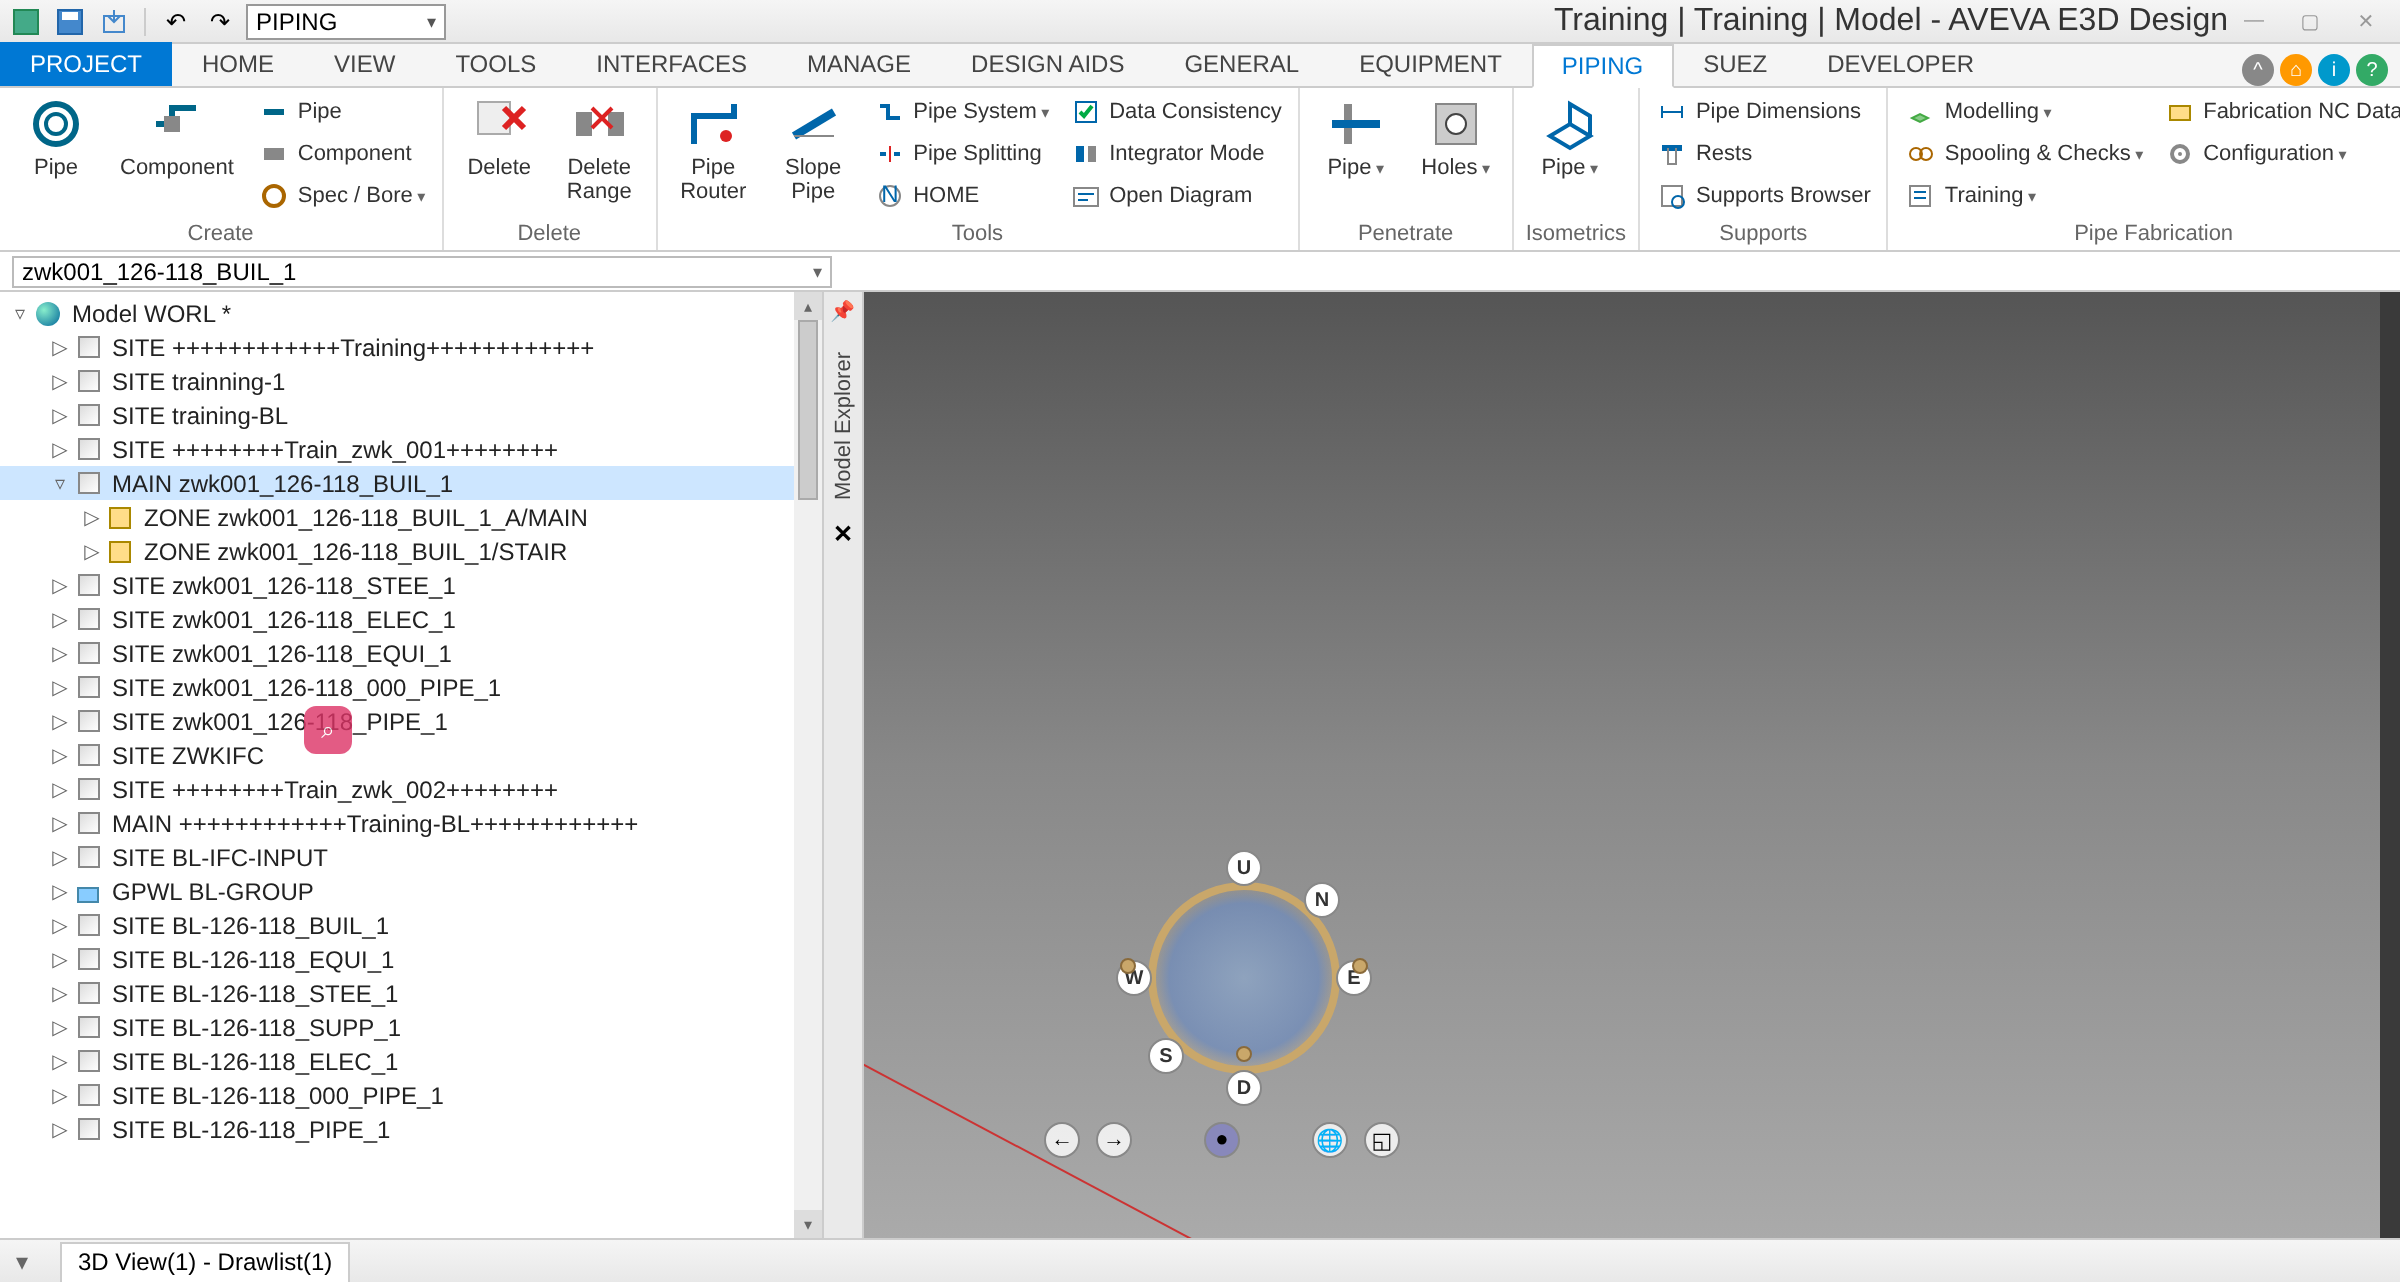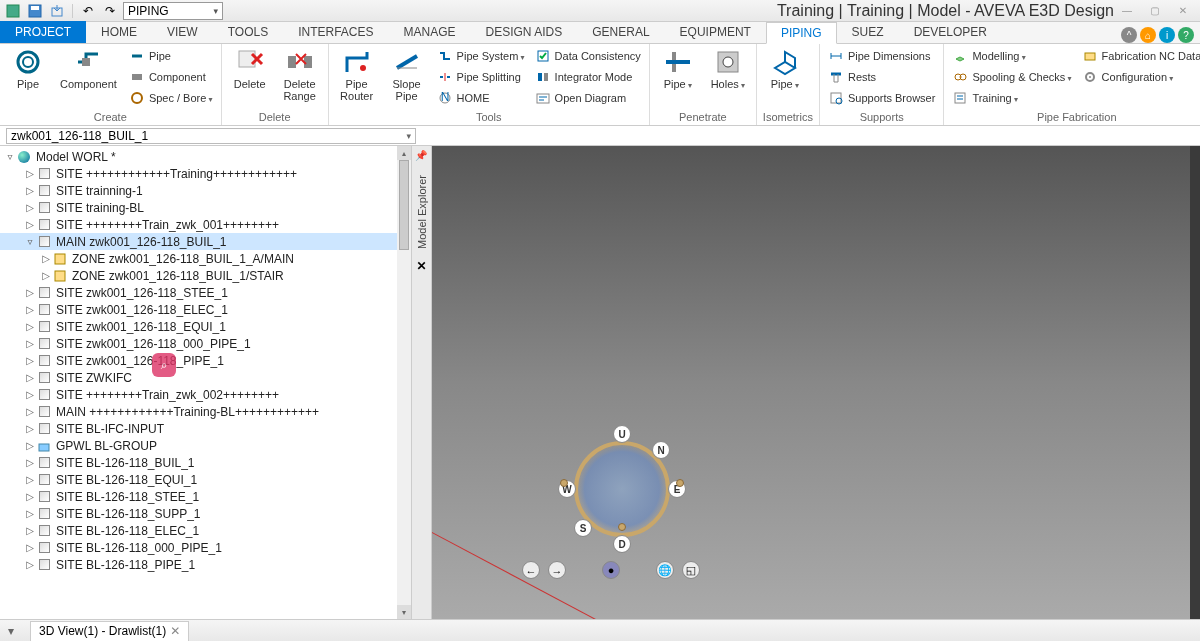--- a/index.html
+++ b/index.html
@@ -80,21 +80,21 @@
 .tscroll { position: absolute; right: 0; top: 0; bottom: 0; width: 14px; background: #f0f0f0; display: flex; flex-direction: column; }
 .tscroll-btn { height: 14px; background: #ddd; display: flex; align-items: center; justify-content: center; font-size: 8px; color: #666; }
 .tscroll-track { flex: 1; position: relative; }
 .tscroll-thumb { position: absolute; top: 0; left: 2px; right: 2px; height: 90px; background: #ccc; border: 1px solid #aaa; }
 
 
 .badge { position: absolute; left: 152px; top: 207px; width: 24px; height: 24px; border-radius: 6px; background: #d36; opacity: 0.8; display: flex; align-items: center; justify-content: center; color: #fff; font-size: 12px; }
 
 
 .tabbar { height: 22px; background: linear-gradient(#f5f5f5, #e8e8e8); border-top: 1px solid #ccc; display: flex; align-items: center; padding-left: 30px; }
-.tab { display: flex; align-items: center; gap: 4px; padding: 2px 8px; background: #fff; border: 1px solid #ccc; border-bottom: none; height: 20px; font-size: 11px; }
+.tab { display: flex; align-items: center; gap: 4px; padding: 2px 8px; background: #fff; border: 1px solid #ccc; border-bottom: none; height: 20px; font-size: 11px; flex-direction: column; }
 .tab .tx { cursor: pointer; color: #888; }
 
 svg { display: block; }
 </style>
 </head>
 <body>
 
 <div class="titlebar">
   <div class="qat">
     <div class="qat-btn">

